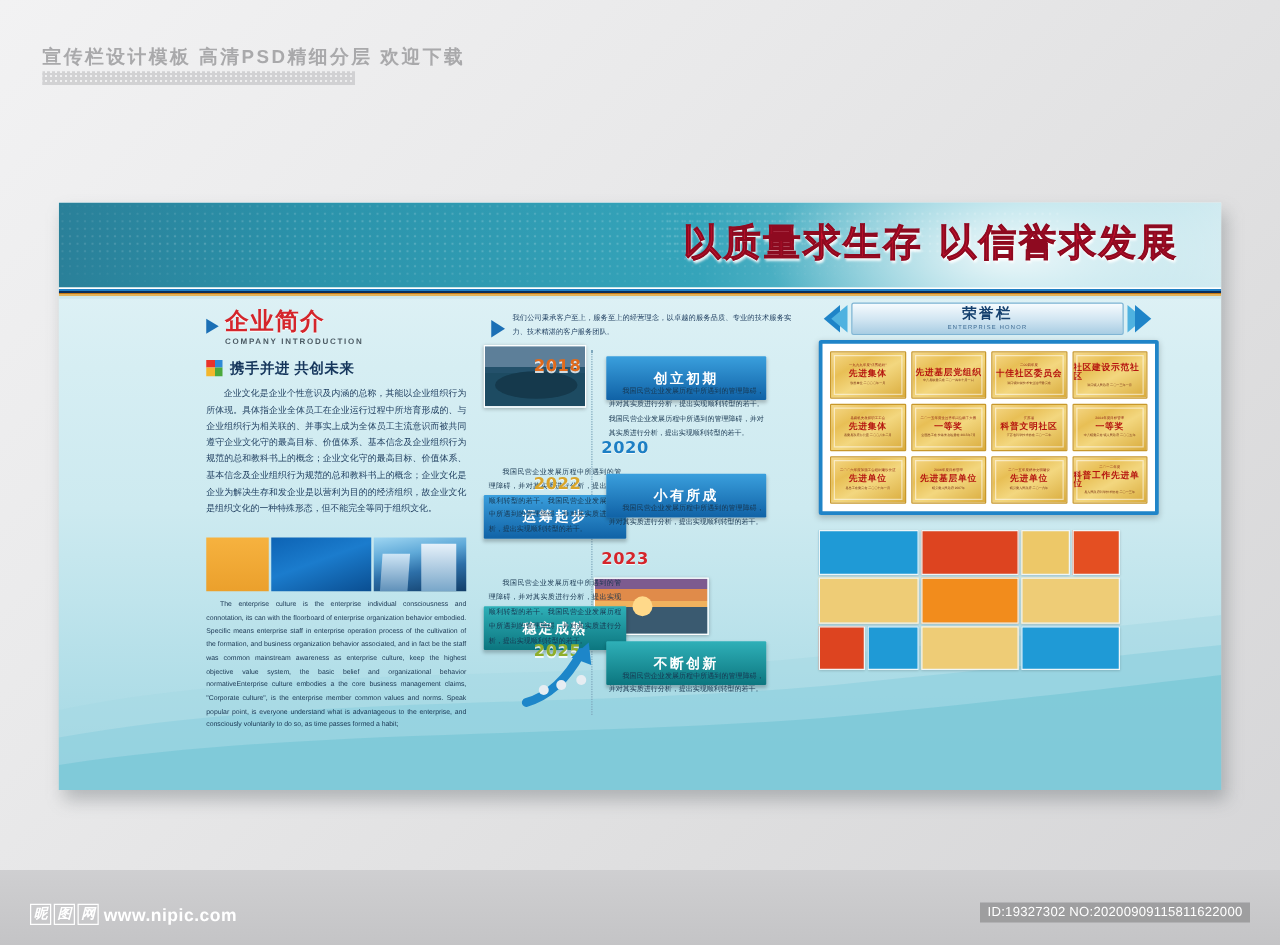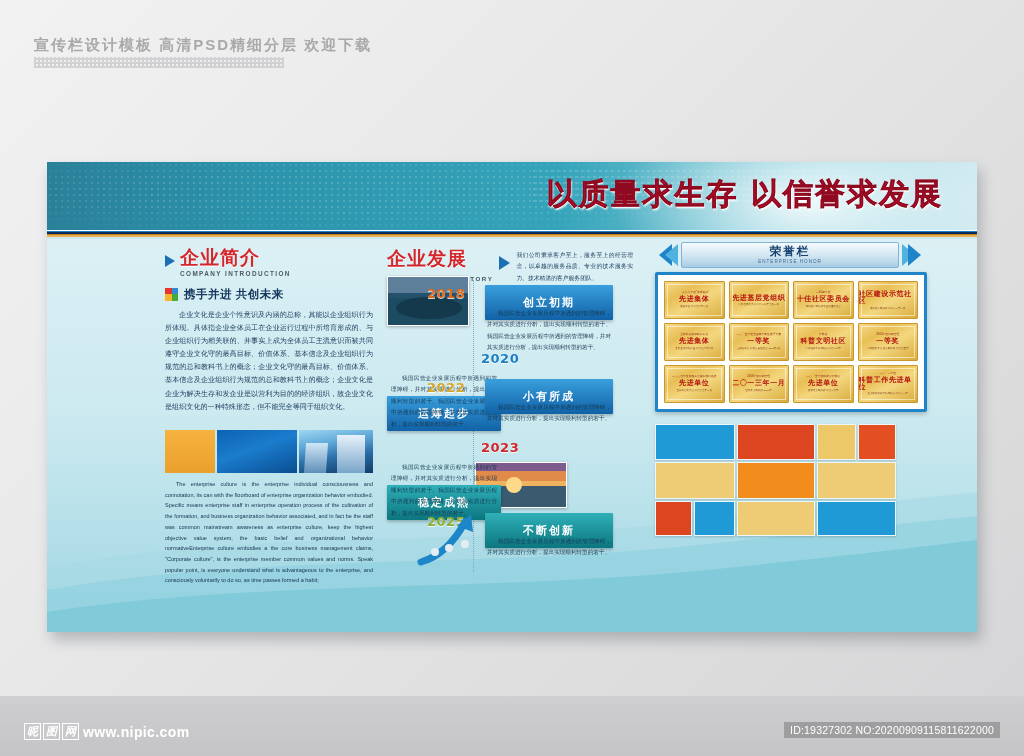--- a/index.html
+++ b/index.html
@@ -217,24 +217,20 @@
     <div class="pics">
       <div class="pic-a"></div>
       <div class="pic-b"></div>
       <div class="pic-c"></div>
     </div>
 
     <div class="body-en">The enterprise culture is the enterprise individual consciousness and connotation, its can with the floorboard of enterprise organization behavior embodied. Specific means enterprise staff in enterprise operation process of the cultivation of the formation, and business organization behavior associated, and in fact be the staff was common mainstream awareness as enterprise culture, keep the highest objective value system, the basic belief and organizational behavior normativeEnterprise culture embodies a the core business management claims, "Corporate culture", is the enterprise member common values and norms. Speak popular point, is everyone understand what is advantageous to the enterprise, and consciously voluntarily to do so, as time passes formed a habit;</div>
 
     <div class="col-dev">
       <div class="dev-head">
-        <span>
-          <div class="dev-zh">企业发展</div>
-          <div class="dev-en">DEVELOPMENT HISTORY</div>
-        </span>
         <span class="dev-tri"></span>
         <span class="dev-intro">我们公司秉承客户至上，服务至上的经营理念，以卓越的服务品质、专业的技术服务实力、技术精湛的客户服务团队。</span>
       </div>
     </div>
 
     <div class="tl">
       <div class="tl-line"></div>
 
       <div class="photo ph1"></div>
       <div class="photo ph2"></div>
@@ -321,21 +317,21 @@
             <div class="plq-main">一等奖</div>
             <div class="plq-bot">中共镇委员会 镇人民政府 二〇〇五年</div>
           </div>
           <div class="plq">
             <div class="plq-top">二〇〇六年度加强工会组织建设先进</div>
             <div class="plq-main">先进单位</div>
             <div class="plq-bot">县总工会委员会 二〇〇七年一月</div>
           </div>
           <div class="plq">
             <div class="plq-top">2006年度目标管理</div>
-            <div class="plq-main">二〇一三年一月</div>
+            <div class="plq-main">先进基层单位</div>
             <div class="plq-bot">镇党委人民政府 2007年</div>
           </div>
           <div class="plq">
             <div class="plq-top">二〇一五年度精神文明建设</div>
             <div class="plq-main">先进单位</div>
             <div class="plq-bot">镇党委人民政府 二〇一六年</div>
           </div>
           <div class="plq">
             <div class="plq-top">二〇一二年度</div>
             <div class="plq-main">科普工作先进单位</div>

